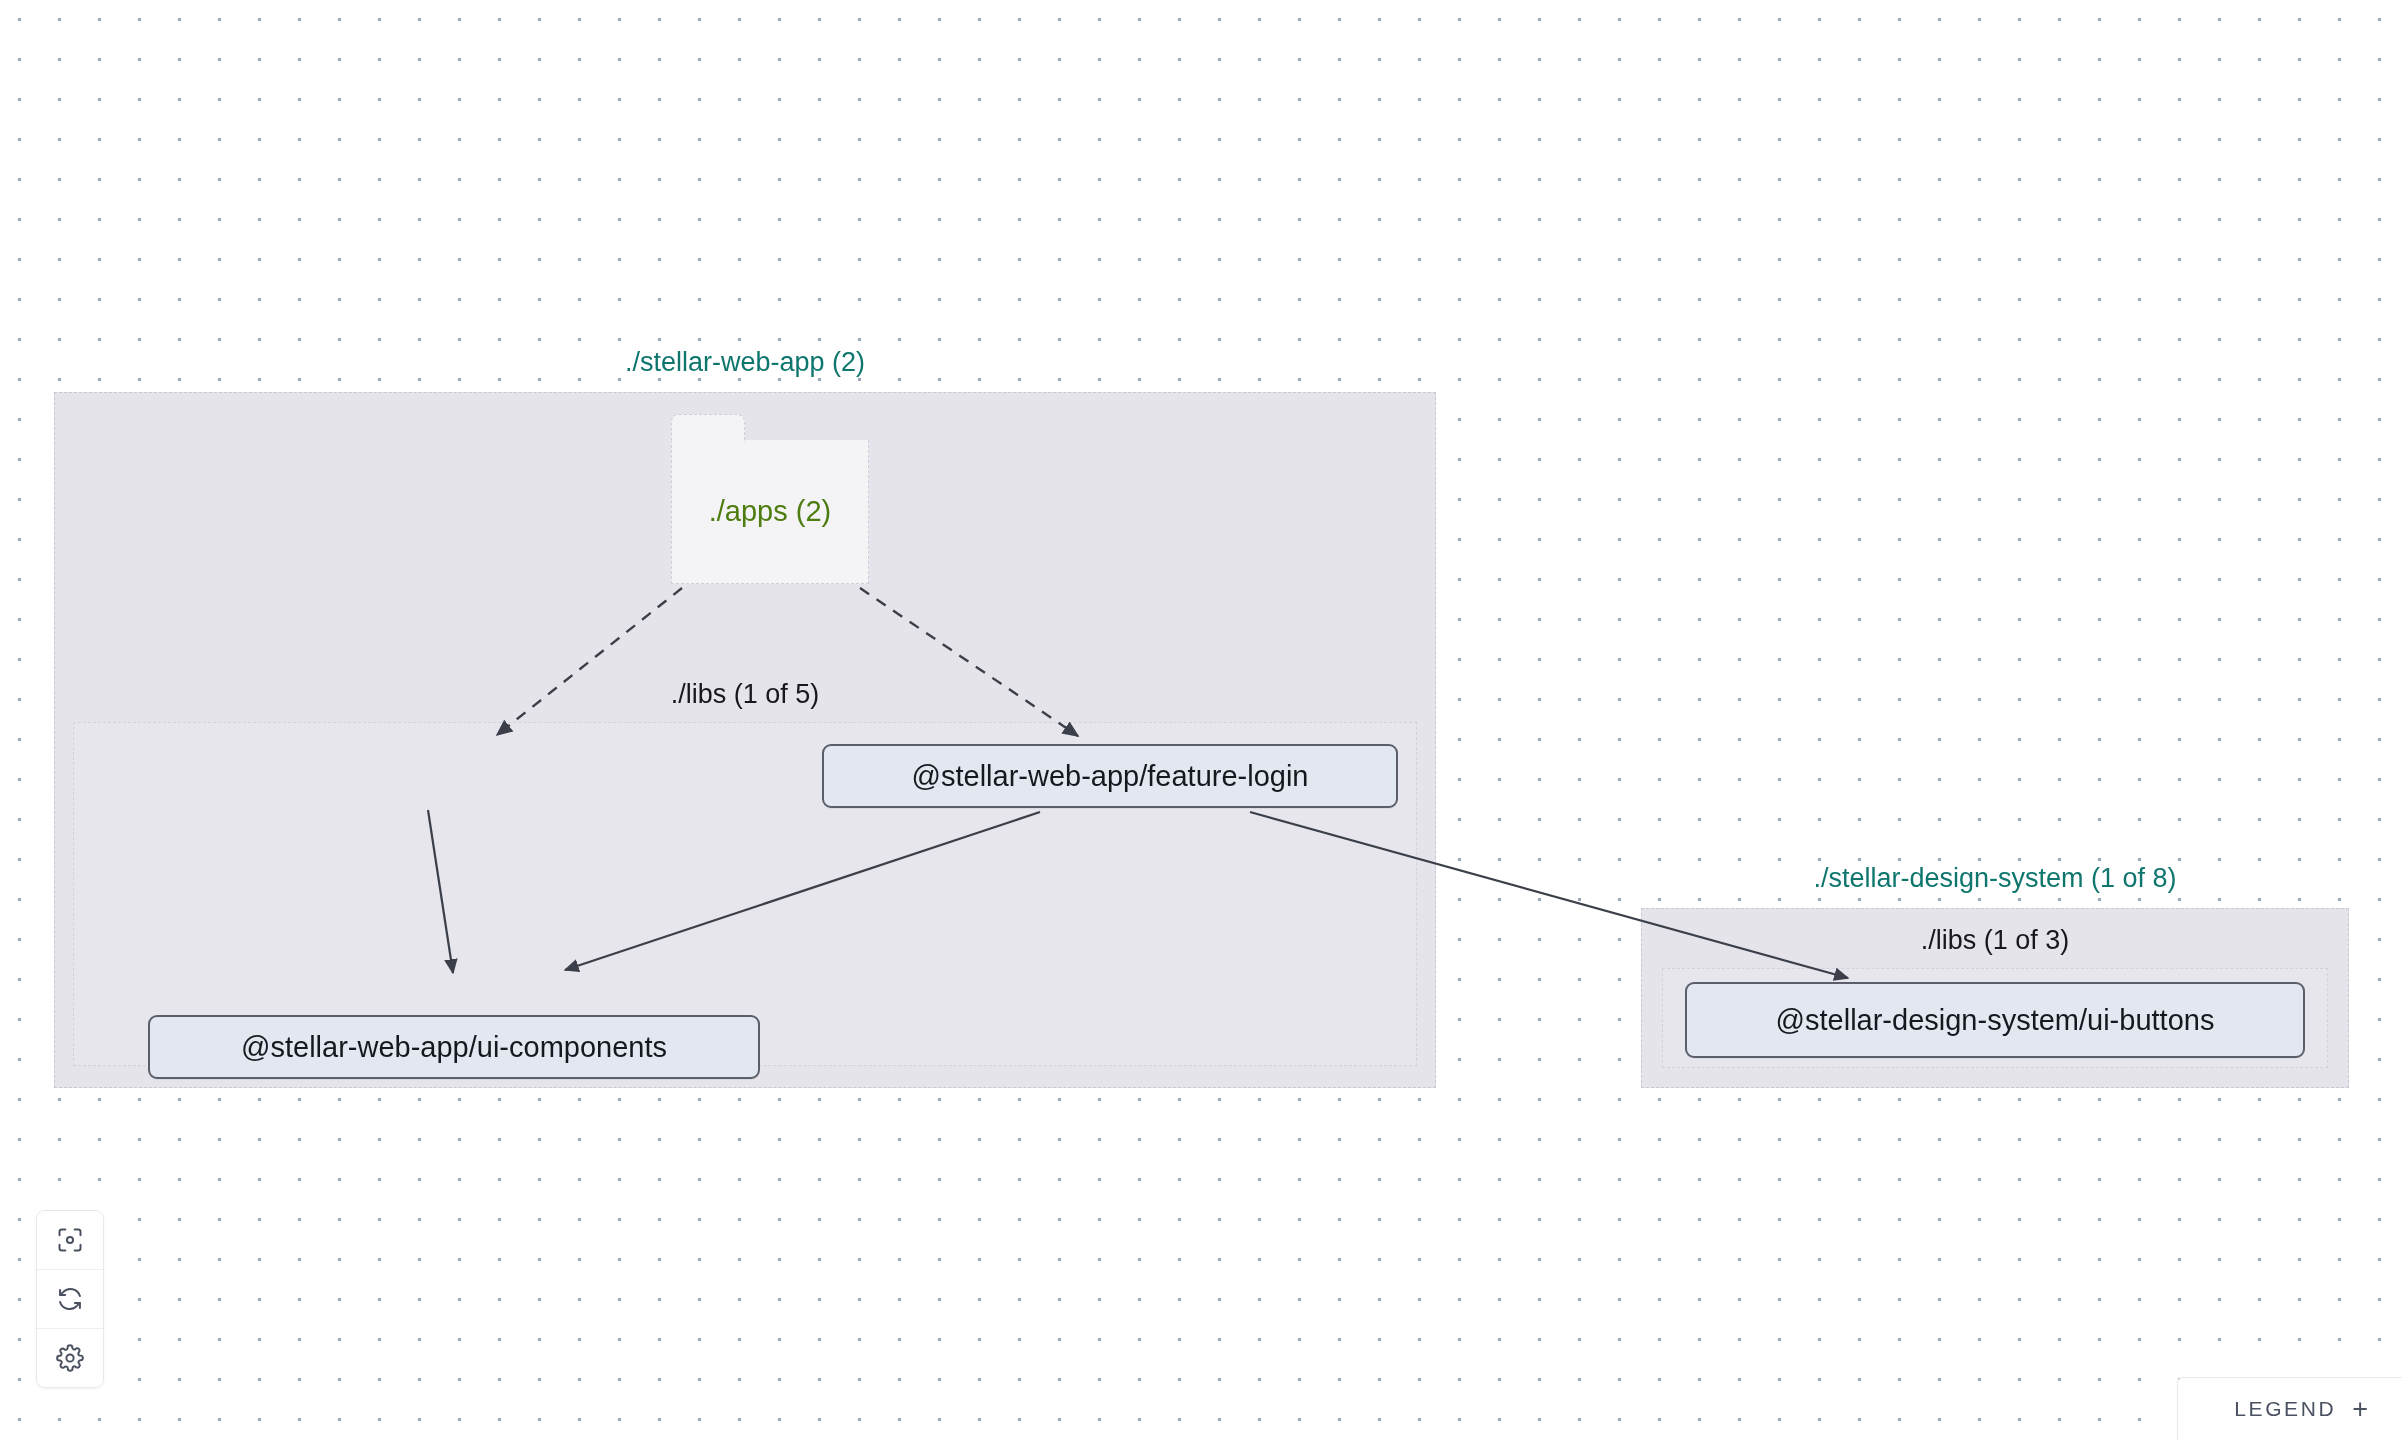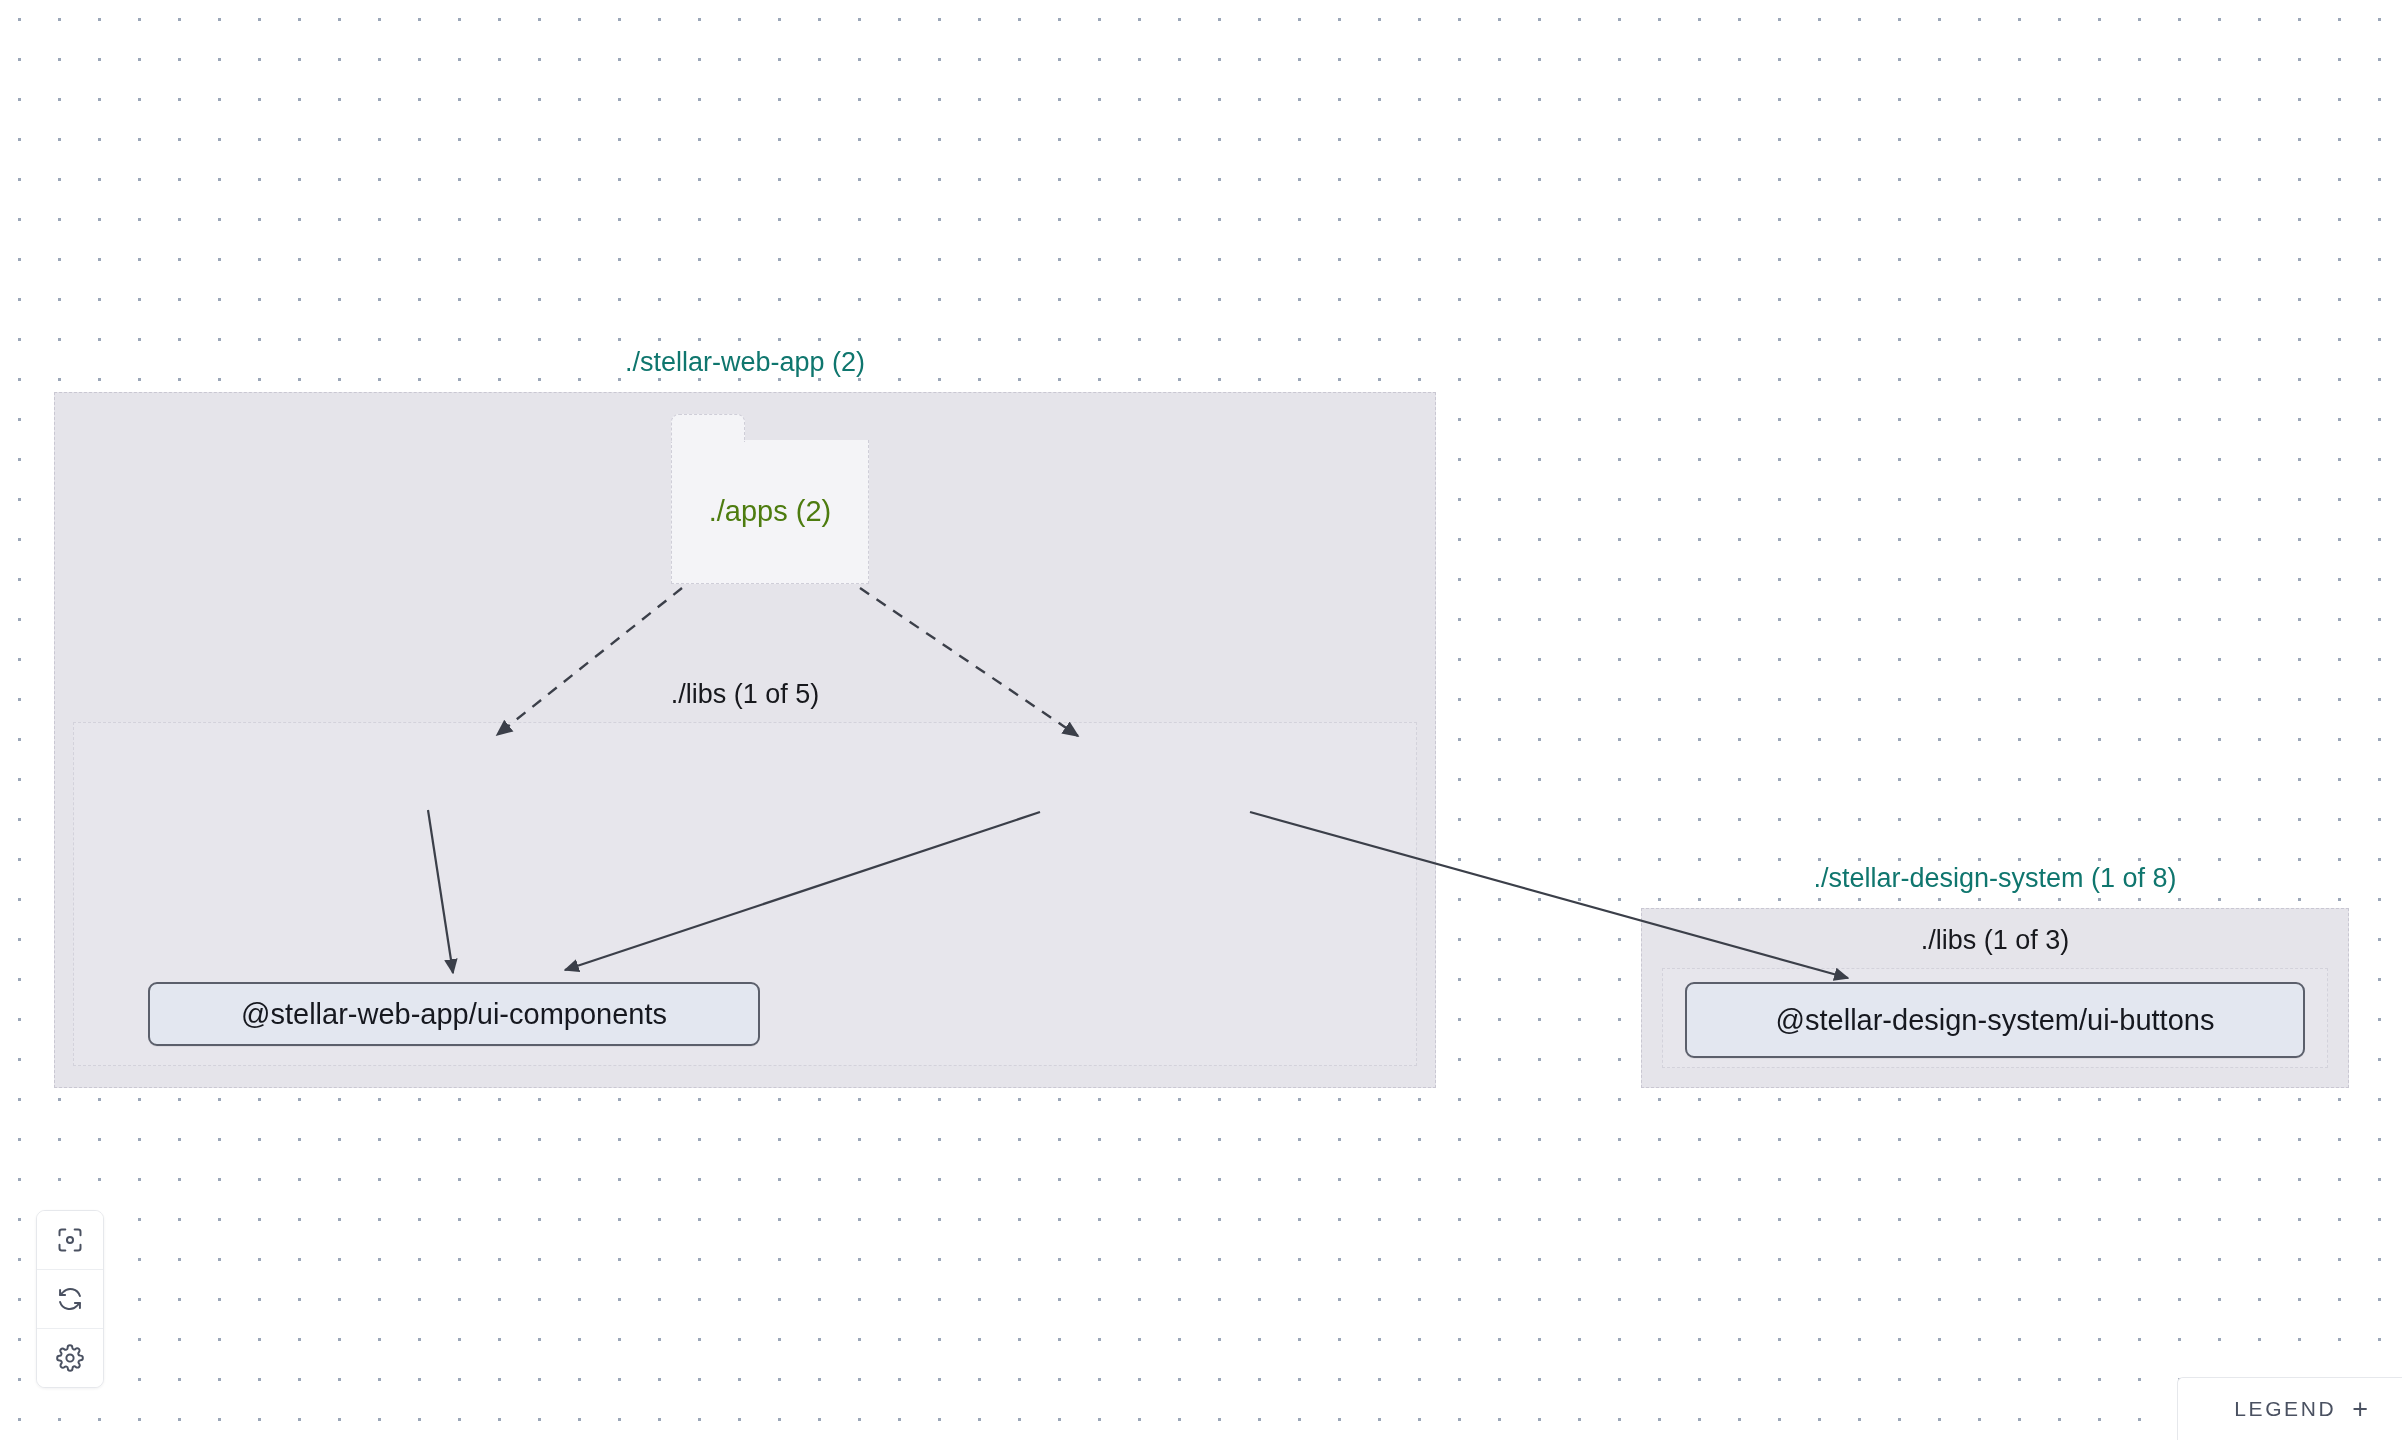--- a/index.html
+++ b/index.html
@@ -224,22 +224,25 @@
       <div class="libs-title">./libs (1 of 5)</div>
     </div>
 
     <div class="folder-node" style="left:671px; top:440px; width:198px; height:144px;">
       <div class="folder-tab"></div>
       <div class="folder-tab-cover"></div>
       <span>./apps (2)</span>
     </div>
 
 
-
-    <div class="lib-node" style="left:148px; top:982px; width:612px; height:64px;">
+    <div class="lib-node" style="left:822px; top:744px; width:576px; height:64px;">
+      <span>@stellar-web-app/feature-login</span>
+    </div>
+
+    <div class="lib-node" style="left:148px; top:1015px; width:612px; height:64px;">
       <span>@stellar-web-app/ui-components</span>
     </div>
 
     <div class="project-container" style="left:1641px; top:908px; width:708px; height:180px;">
       <div class="project-title">./stellar-design-system (1 of 8)</div>
     </div>
 
     <div class="libs-container" style="left:1662px; top:968px; width:666px; height:100px;">
       <div class="libs-title">./libs (1 of 3)</div>
     </div>

